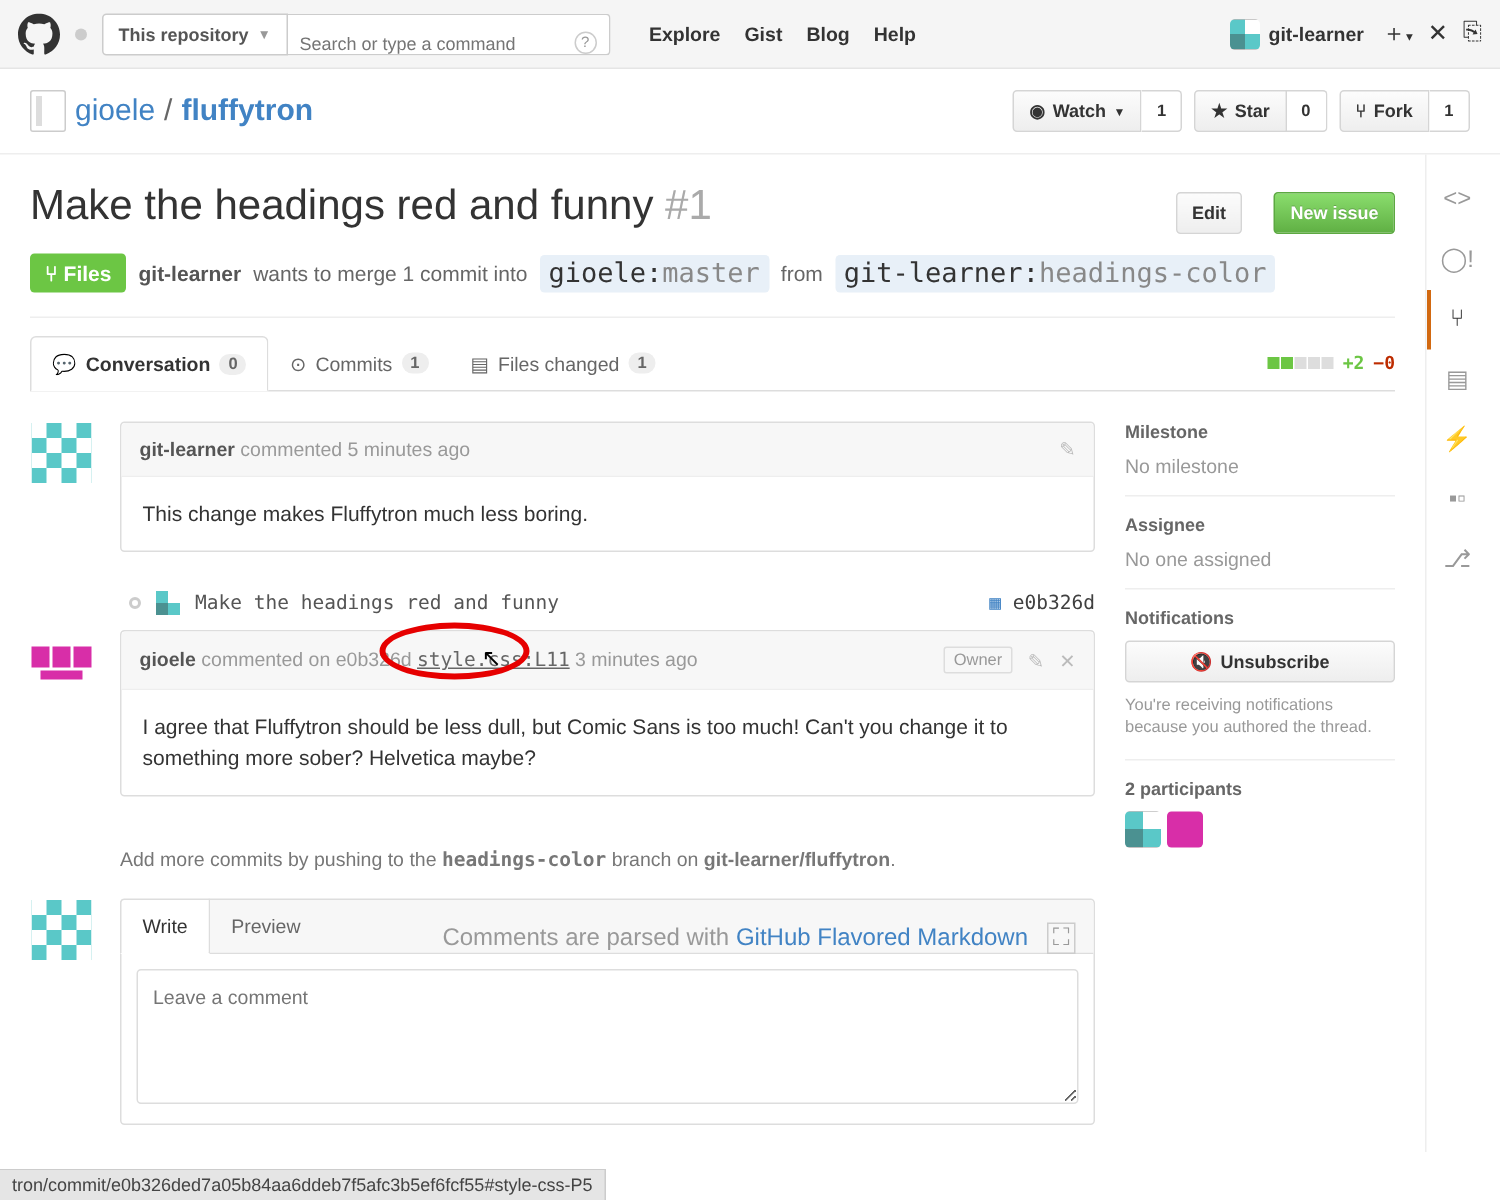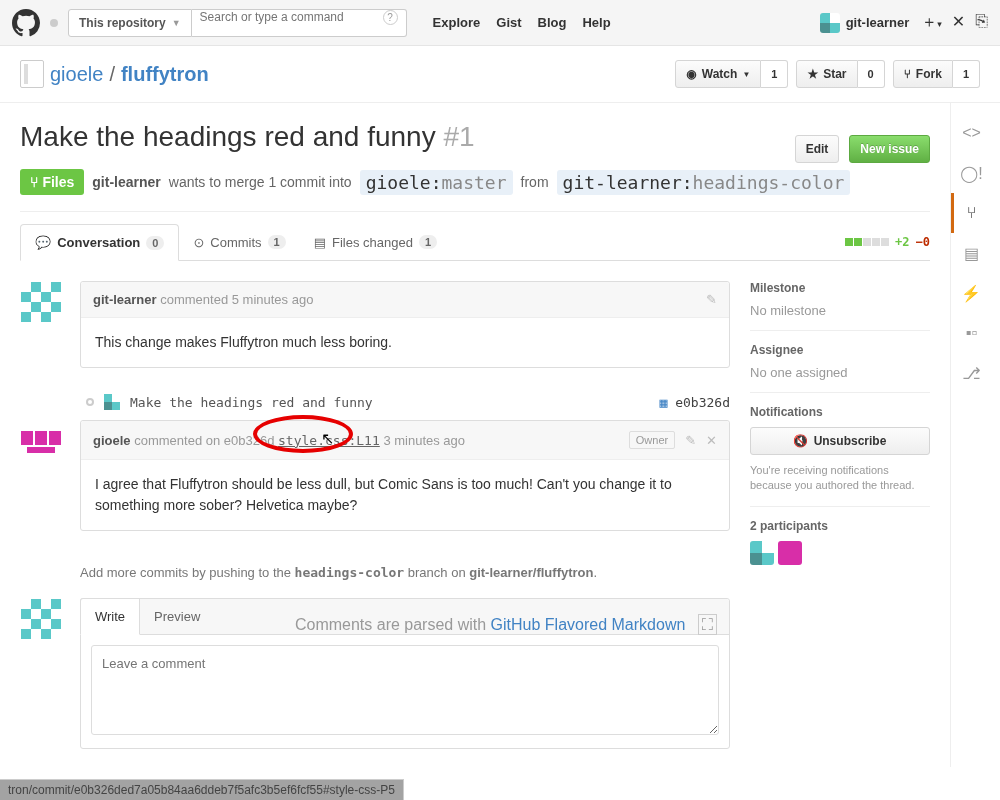--- a/index.html
+++ b/index.html
@@ -2,21 +2,21 @@
 <html><head>
 <meta charset="utf-8">
 <style>
 *{box-sizing:border-box;margin:0;padding:0}
 body{font-family:Helvetica,Arial,sans-serif;font-size:13px;color:#333;background:#fff}
 a{color:#4183c4;text-decoration:none}
 .topbar{height:46px;background:#f5f5f5;border-bottom:1px solid #e5e5e5;display:flex;align-items:center;padding:0 12px;gap:10px}
 .gh-logo{width:28px;height:28px;color:#333}
 .repo-scope{display:flex;align-items:center;background:#fff;border:1px solid #ccc;border-radius:3px;height:28px;padding:0 10px;font-size:12px;font-weight:bold;color:#555;gap:6px}
 .repo-scope .chev{font-size:9px;color:#999}
-.search-wrap{display:flex;align-items:flex-start;background:#fff;border:1px solid #ccc;border-left:none;border-radius:0 3px 3px 0;height:28px;padding:0 8px;width:215px;color:#999}
+.search-wrap{display:flex;align-items:flex-end;background:#fff;border:1px solid #ccc;border-left:none;border-radius:0 3px 3px 0;height:28px;padding:0 8px;width:215px;color:#999}
 .search-wrap input{border:none;outline:none;font-size:12px;flex:1;color:#333;background:transparent}
 .top-nav{display:flex;align-items:center;gap:16px;margin-left:16px}
 .top-nav a{color:#333;font-weight:bold;font-size:13px}
 .top-right{margin-left:auto;display:flex;align-items:center;gap:12px}
 .user-link{display:flex;align-items:center;gap:6px;color:#333;font-weight:bold;font-size:13px}
 .avatar{width:20px;height:20px;border-radius:3px}
 .av-teal{background:linear-gradient(90deg,#5ac8c8 50%,#fff 50%),linear-gradient(#5ac8c8 50%,#fff 50%);background-blend-mode:difference;background-color:#5ac8c8}
 .av-mag{background:#d82ea8}
 .pixel-teal{width:40px;height:40px;background:
   conic-gradient(#5ac8c8 0 25%,#fff 0 50%,#5ac8c8 0 75%,#fff 0) 0 0/20px 20px}
@@ -37,22 +37,22 @@
 .btn-group .btn:first-child{border-radius:3px 0 0 3px}
 .btn-group .count{border:1px solid #d5d5d5;border-left:none;background:#fff;height:28px;padding:0 10px;display:flex;align-items:center;font-weight:bold;font-size:11px;border-radius:0 3px 3px 0}
 .btn-green{background:linear-gradient(#8add6d,#60b044);border-color:#5ca941;color:#fff;text-shadow:0 -1px 0 rgba(0,0,0,.2)}
 .main{display:flex}
 .content{flex:1;padding:18px 20px;max-width:950px}
 .rail{width:42px;border-left:1px solid #eee;padding-top:10px}
 .rail-item{height:40px;display:flex;align-items:center;justify-content:center;color:#999;font-size:16px;cursor:pointer}
 .rail-item.active{box-shadow:inset 3px 0 0 #d26911;color:#333}
 .issue-title{font-size:28px;font-weight:normal;margin-bottom:10px}
 .issue-title .num{color:#aaa}
-.title-row{display:flex;align-items:flex-end;gap:10px}
-.title-row .actions{margin-left:auto;display:flex;gap:10px}
+.title-row{display:flex;align-items:center;gap:10px}
+.title-row .actions{margin-left:auto;display:flex;gap:21px}
 .state-row{display:flex;align-items:center;gap:8px;color:#666;font-size:14px;margin-top:6px;padding-bottom:16px;border-bottom:1px solid #eee}
 .state-badge{background:#6cc644;color:#fff;font-weight:bold;padding:5px 10px;border-radius:3px;display:flex;align-items:center;gap:4px}
 .branch{background:#e8f0f8;color:#333;font-family:Consolas,monospace;font-size:18px;padding:2px 6px;border-radius:3px}
 .branch .br{color:#888}
 .tabs{display:flex;align-items:center;border-bottom:1px solid #ddd;margin-top:12px}
 .tab{padding:10px 14px;color:#666;font-size:13px;display:flex;align-items:center;gap:6px;cursor:pointer}
 .tab.active{border:1px solid #ddd;border-bottom-color:#fff;border-radius:4px 4px 0 0;margin-bottom:-1px;color:#333;font-weight:bold;background:#fff}
 .counter{background:#eee;color:#666;font-size:11px;padding:1px 6px;border-radius:8px;font-weight:bold}
 .diffstat{margin-left:auto;display:flex;align-items:center;gap:6px;font-size:12px;font-family:Consolas,monospace}
 .diff-blocks{display:flex;gap:1px}
@@ -82,21 +82,21 @@
 .compose{margin-left:60px;border:1px solid #ddd;border-radius:3px;position:relative}
 .compose .av-slot{position:absolute;left:-60px;top:0}
 .compose-tabs{display:flex;border-bottom:1px solid #ddd;background:#f7f7f7;border-radius:3px 3px 0 0;align-items:flex-end}
 .compose-tabs .ct{padding:10px 14px;color:#666;cursor:pointer;font-size:13px}
 .compose-tabs .ct.active{background:#fff;border:1px solid #ddd;border-bottom-color:#fff;margin:-1px 0 -1px -1px;border-radius:3px 0 0 0;color:#333}
 .compose-tabs .hint{margin-left:auto;padding-right:12px;color:#999;font-size:16px}
 .compose textarea{width:calc(100% - 20px);margin:10px;border:1px solid #ddd;border-radius:3px;padding:10px;font-size:13px;height:90px;resize:vertical;font-family:inherit}
 .circle-annot{position:absolute;border:4px solid #e60000;border-radius:50%;width:100px;height:38px;pointer-events:none}
 .cursor-annot{position:absolute;font-size:16px;pointer-events:none;color:#000}
 .mono{font-family:Consolas,Menlo,monospace}
-.status-url{position:fixed;bottom:0;left:0;background:#a3a3a3;border:1px solid #ccc;border-left:none;border-bottom:none;padding:3px 8px;font-size:12px;color:#444;max-width:500px;white-space:nowrap;overflow:hidden}
+.status-url{position:fixed;bottom:0;left:0;background:#e5e5e5;border:1px solid #ccc;border-left:none;border-bottom:none;padding:3px 8px;font-size:12px;color:#444;max-width:500px;white-space:nowrap;overflow:hidden}
 .mini-av{width:14px;height:14px;display:inline-block;vertical-align:middle}
 .full-btn{width:100%;justify-content:center}
 svg{display:block}
 .repo-icon{width:24px;height:28px;border:1px solid #ccc;border-radius:2px;position:relative}
 .repo-icon::before{content:'';position:absolute;left:3px;top:3px;bottom:3px;width:4px;background:#ddd}
 </style>
 </head>
 <body>
 
 <div class="topbar">

